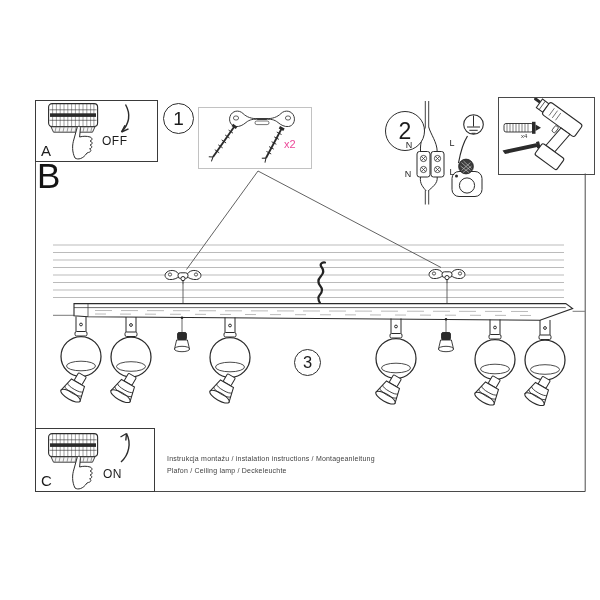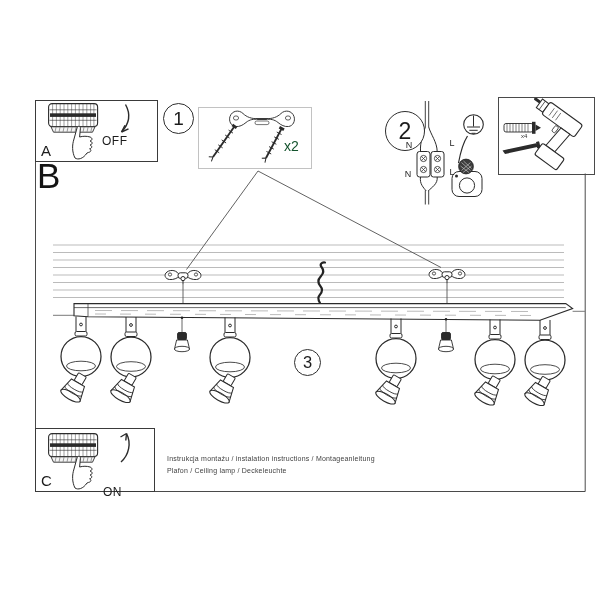--- a/index.html
+++ b/index.html
@@ -6,21 +6,21 @@
   #page{position:relative;width:600px;height:600px;background:#ffffff;overflow:hidden;
         font-family:"Liberation Sans", sans-serif;color:#222;}
   .box{position:absolute;border:1.3px solid #3a3a3a;background:transparent;box-sizing:border-box;}
   .corner-label{position:absolute;left:5px;bottom:2px;font-size:15px;color:#1c1c1c;}
   .action-label{position:absolute;font-size:12px;letter-spacing:0.5px;color:#1c1c1c;}
   .num-circle{position:absolute;border:1.4px solid #2e2e2e;border-radius:50%;background:#fff;
               display:flex;align-items:center;justify-content:center;color:#1c1c1c;box-sizing:border-box;}
   #letter-b{position:absolute;left:37px;top:156px;font-size:35px;color:#141414;}
   #part1-box{position:absolute;border:1px solid #c2c2c2;}
   #tools-box{position:absolute;border:1.2px solid #4a4a4a;}
-  #x2{position:absolute;left:284px;top:138px;font-size:14px;color:#14532d;}
+  #x2{position:absolute;left:284px;top:138px;font-size:11px;color:#ec4899;}
   #x4{position:absolute;left:521px;top:133px;font-size:6px;color:#333;}
   .wire-label{position:absolute;font-size:9px;color:#1e1e1e;width:12px;text-align:center;}
   #footer{position:absolute;left:167px;top:453px;font-size:7px;line-height:11.5px;color:#3f3f3f;letter-spacing:0.2px;}
   svg{display:block;}
   .fullart{position:absolute;left:0;top:0;}
 </style>
 </head>
 <body>
 
 <div id="page">
@@ -248,21 +248,21 @@
   <div class="box" style="left:35px;top:428px;width:120px;height:64px;">
     <svg width="117" height="61" viewBox="0 0 117 61">
       <use href="#switchplate" transform="translate(12,4)"></use>
       <use href="#hand" transform="translate(33,26)"></use>
       <g stroke="#2b2b2b" fill="none" stroke-width="1.4">
         <path d="M85,33 C93,26 95.5,14 90.5,4.5"></path>
         <path d="M90.5,4.5 L84.5,8 M90.5,4.5 L89.8,11.5"></path>
       </g>
     </svg>
     <span class="corner-label">C</span>
-    <span class="action-label" style="left:67px;top:56px;">ON</span>
+    <span class="action-label" style="left:67px;top:38px;">ON</span>
   </div>
 
   <div id="footer">
     <div>Instrukcja montażu / instalation instructions / Montageanleitung</div>
     <div>Plafon / Ceiling lamp / Deckeleuchte</div>
   </div>
 
 </div>
 
 </body></html>

